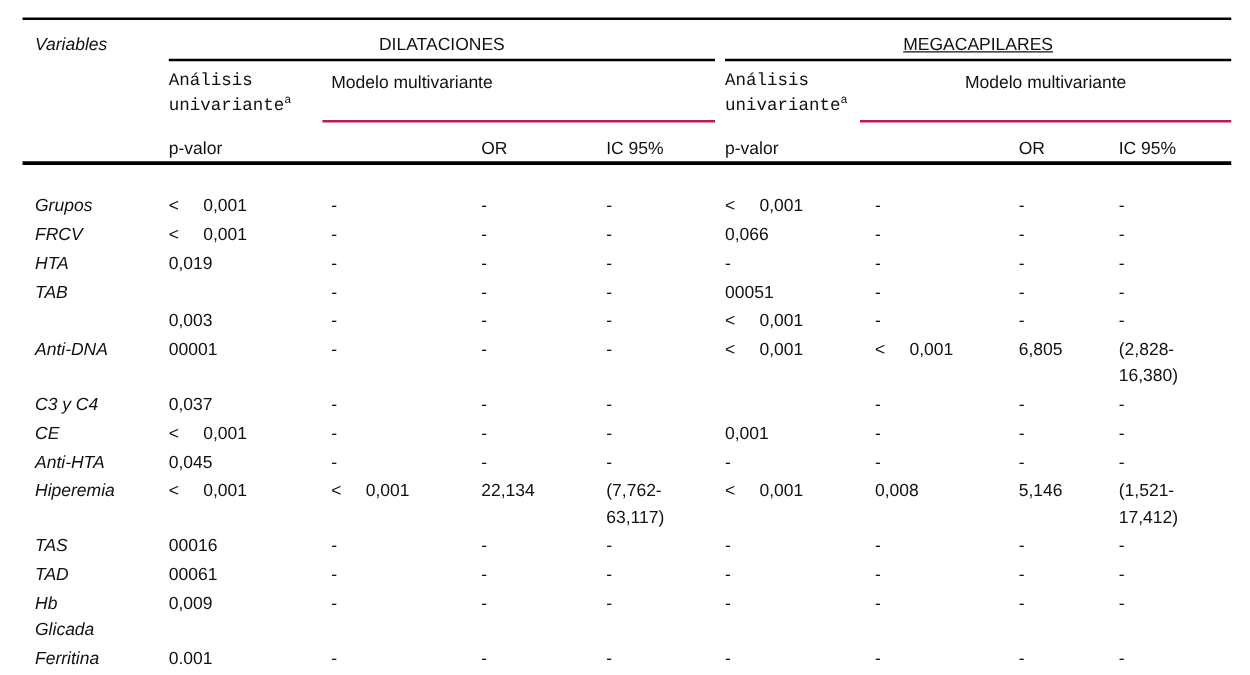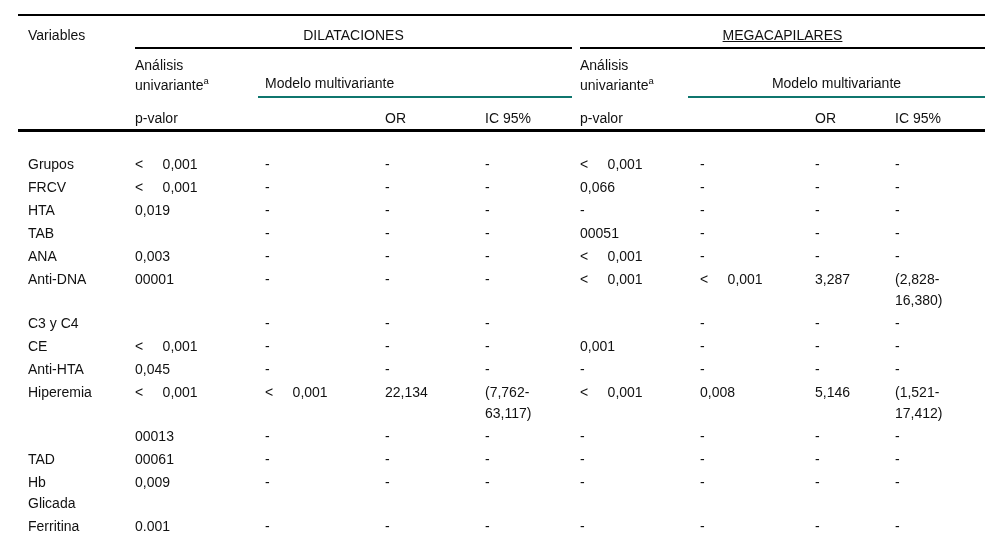--- a/index.html
+++ b/index.html
@@ -29,38 +29,38 @@
   .hdr-a .c1{padding:9px 0 0 10px;}
   .spanner{
     border-bottom:2px solid #000;
     text-align:center;
     padding-top:9px;
     align-self:stretch;
   }
   .span-dil{grid-column:2 / span 4;margin-right:8px;}
   .span-mega{grid-column:6 / span 4;text-decoration:underline;}
   .hdr-b{min-height:49px;}
-  .hdr-b .uni{padding-top:6px;line-height:20px;}
+  .hdr-b .uni{padding-top:6px;line-height:20px;font-family:Liberation Mono, monospace;}
   .hdr-b .uni sup{font-size:9.5px;line-height:0;}
   .mm{
-    border-bottom:2px solid #0f766e;
-    padding-top:24px;
+    border-bottom:2px solid #be185d;
+    padding-top:6px;
     align-self:stretch;
     line-height:20px;
   }
   .mm-dil{grid-column:3 / span 3;margin-left:-7px;padding-left:7px;margin-right:8px;text-align:left;}
   .mm-mega{grid-column:7 / span 3;margin-left:-12px;text-align:center;}
   .hdr-c{min-height:28px;}
   .hdr-c .cell{padding-top:10px;}
   
   .tbody{border-bottom:3px solid #000;padding:20px 0 3px 0;}
   .body-row{padding-top:2px;min-height:21px;}
   .body-row .label{padding-left:10px;}
   
-  .col1{grid-column:1;}
+  .col1{grid-column:1;font-style:italic;}
   .col2{grid-column:2;}
   .col3{grid-column:3;}
   .col4{grid-column:4;}
   .col5{grid-column:5;}
   .col6{grid-column:6;}
   .col7{grid-column:7;}
   .col8{grid-column:8;}
   .col9{grid-column:9;}
 </style>
 </head>
@@ -136,44 +136,44 @@
         <div class="cell label col1">TAB</div>
         <div class="cell col3">-</div>
         <div class="cell col4">-</div>
         <div class="cell col5">-</div>
         <div class="cell col6">00051</div>
         <div class="cell col7">-</div>
         <div class="cell col8">-</div>
         <div class="cell col9">-</div>
       </div>
       <div class="trow body-row">
-        <div class="cell label col1">ANA</div>
         <div class="cell col2">0,003</div>
         <div class="cell col3">-</div>
         <div class="cell col4">-</div>
         <div class="cell col5">-</div>
         <div class="cell col6">&lt;     0,001</div>
         <div class="cell col7">-</div>
         <div class="cell col8">-</div>
         <div class="cell col9">-</div>
       </div>
       <div class="trow body-row">
         <div class="cell label col1">Anti-DNA</div>
         <div class="cell col2">00001</div>
         <div class="cell col3">-</div>
         <div class="cell col4">-</div>
         <div class="cell col5">-</div>
         <div class="cell col6">&lt;     0,001</div>
         <div class="cell col7">&lt;     0,001</div>
-        <div class="cell col8">3,287</div>
+        <div class="cell col8">6,805</div>
         <div class="cell col9">(2,828-
 16,380)</div>
       </div>
       <div class="trow body-row">
         <div class="cell label col1">C3 y C4</div>
+        <div class="cell col2">0,037</div>
         <div class="cell col3">-</div>
         <div class="cell col4">-</div>
         <div class="cell col5">-</div>
         <div class="cell col6"></div>
         <div class="cell col7">-</div>
         <div class="cell col8">-</div>
         <div class="cell col9">-</div>
       </div>
       <div class="trow body-row">
         <div class="cell label col1">CE</div>
@@ -204,21 +204,22 @@
         <div class="cell col4">22,134</div>
         <div class="cell col5">(7,762-
 63,117)</div>
         <div class="cell col6">&lt;     0,001</div>
         <div class="cell col7">0,008</div>
         <div class="cell col8">5,146</div>
         <div class="cell col9">(1,521-
 17,412)</div>
       </div>
       <div class="trow body-row">
-        <div class="cell col2">00013</div>
+        <div class="cell label col1">TAS</div>
+        <div class="cell col2">00016</div>
         <div class="cell col3">-</div>
         <div class="cell col4">-</div>
         <div class="cell col5">-</div>
         <div class="cell col6">-</div>
         <div class="cell col7">-</div>
         <div class="cell col8">-</div>
         <div class="cell col9">-</div>
       </div>
       <div class="trow body-row">
         <div class="cell label col1">TAD</div>

